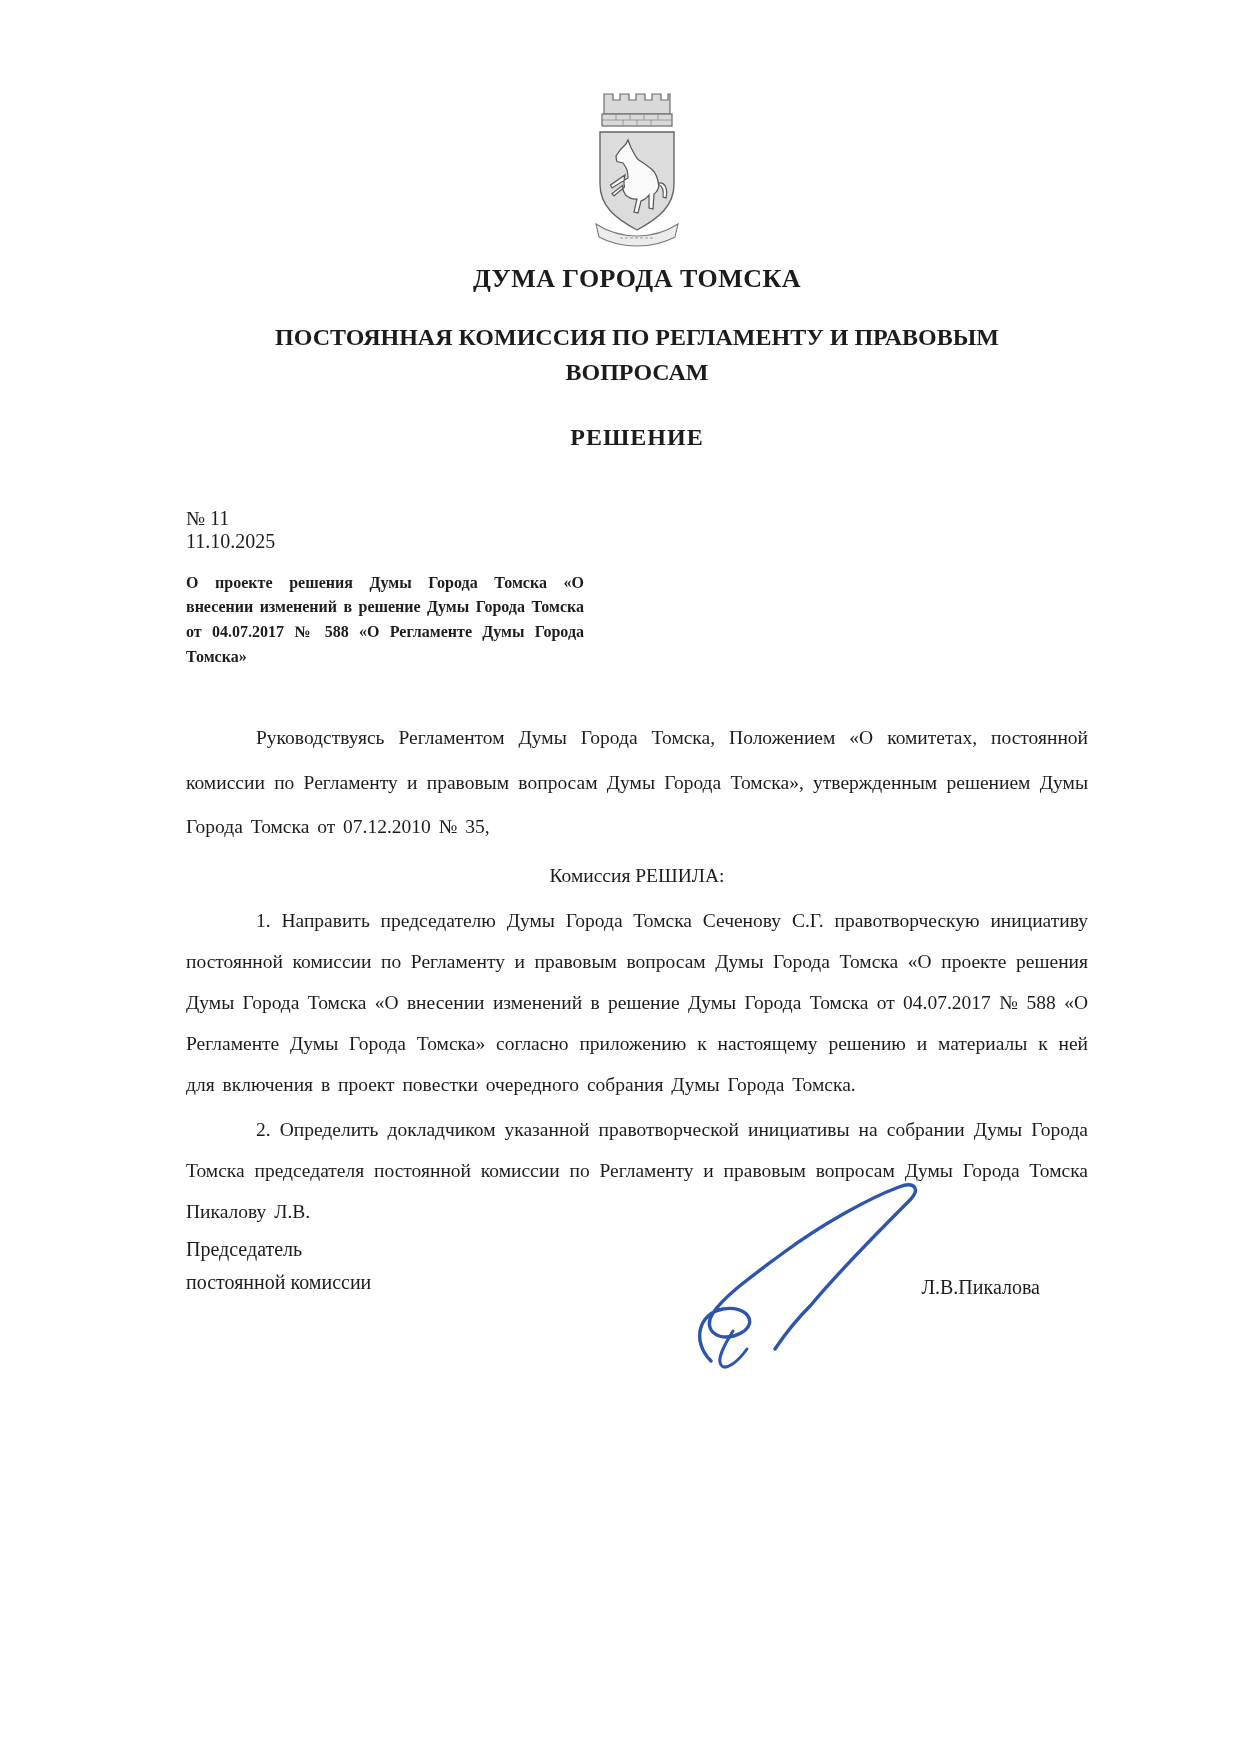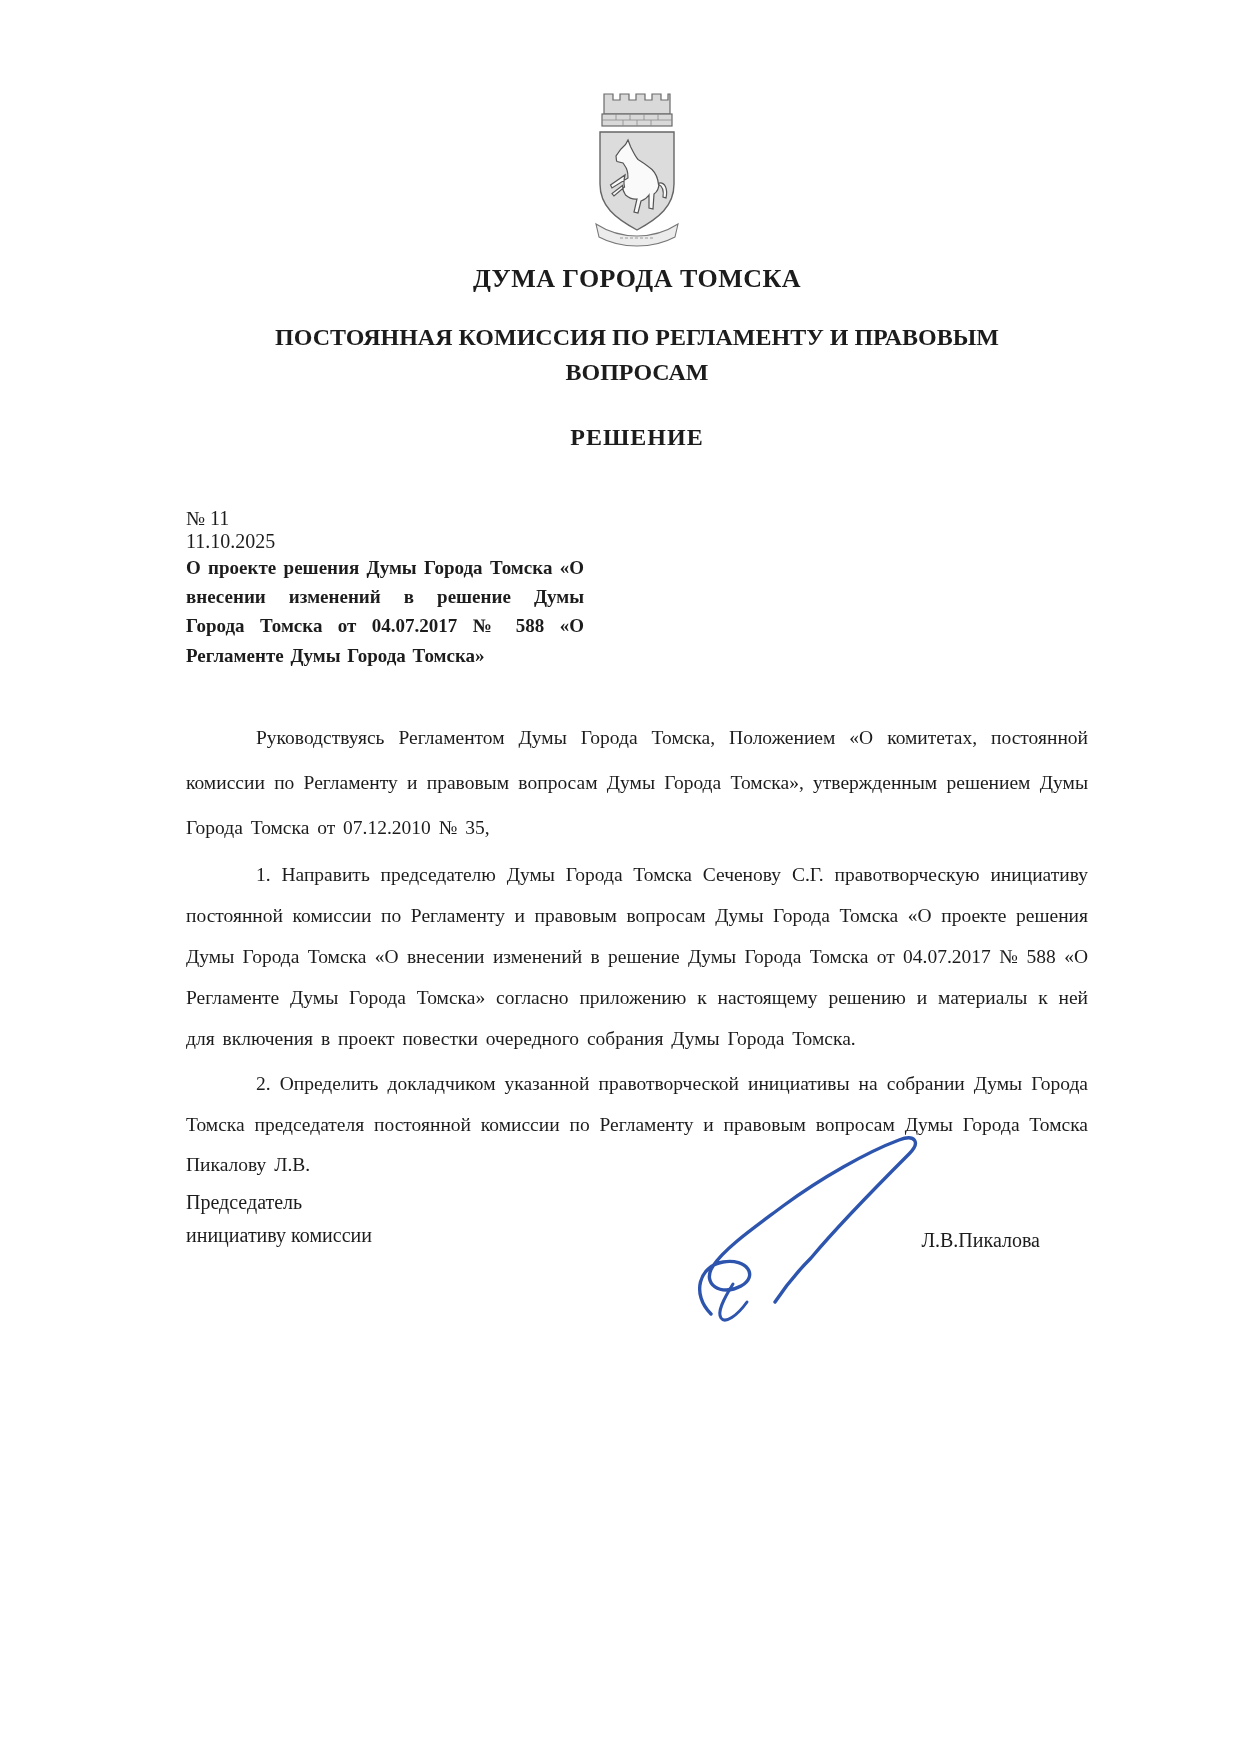--- a/index.html
+++ b/index.html
@@ -46,21 +46,22 @@
     margin-top: 56px;
     font-size: 20px;
   }
   .date-line {
     font-size: 20px;
     margin-top: 0px;
   }
 
   .subject {
     width: 398px;
-    font-size: 19px;
+    margin-top: 18px;
+    font-size: 16px;
     font-weight: bold;
     line-height: 1.55;
     text-align: justify;
     text-align-last: left;
     word-spacing: 2px;
   }
 
   .para {
     font-size: 19.5px;
     line-height: 2.1;
@@ -129,27 +130,28 @@
     <div class="org-name">ДУМА ГОРОДА ТОМСКА</div>
     <div class="commission-name">ПОСТОЯННАЯ КОМИССИЯ ПО РЕГЛАМЕНТУ И ПРАВОВЫМ ВОПРОСАМ</div>
     <div class="doc-type">РЕШЕНИЕ</div>
 
     <div class="number-line">№ 11</div>
     <div class="date-line">11.10.2025</div>
 
     <div class="subject">О проекте решения Думы Города Томска «О внесении изменений в решение Думы Города Томска от 04.07.2017 № 588 «О Регламенте Думы Города Томска»</div>
 
     <p class="para preamble">Руководствуясь Регламентом Думы Города Томска, Положением «О комитетах, постоянной комиссии по Регламенту и правовым вопросам Думы Города Томска», утвержденным решением Думы Города Томска от 07.12.2010 № 35,</p>
+    <p class="resolution-heading">Комиссия РЕШИЛА:</p>
     <p class="para item">1. Направить председателю Думы Города Томска Сеченову С.Г. правотворческую инициативу постоянной комиссии по Регламенту и правовым вопросам Думы Города Томска «О проекте решения Думы Города Томска «О внесении изменений в решение Думы Города Томска от 04.07.2017 № 588 «О Регламенте Думы Города Томска» согласно приложению к настоящему решению и материалы к ней для включения в проект повестки очередного собрания Думы Города Томска.</p>
     <p class="para item">2. Определить докладчиком указанной правотворческой инициативы на собрании Думы Города Томска председателя постоянной комиссии по Регламенту и правовым вопросам Думы Города Томска Пикалову Л.В.</p>
 
     <div class="sig-block">
       <div class="sig-position">
         <div>Председатель</div>
-        <div>инициативу комиссии</div>
+        <div>постоянной комиссии</div>
       </div>
 
       <div class="sig-ink">
         <svg width="280" height="205" viewBox="0 0 280 205">
           <path d="M40,180 C20,160 28,132 52,128 C76,124 88,142 70,152 C50,163 30,150 42,132 C54,114 80,96 112,72 C150,44 196,18 228,6 C244,0 250,8 238,20 C214,44 170,88 140,124 C124,140 112,156 104,168" fill="none" stroke="#2e55ae" stroke-width="3.4" stroke-linecap="round" stroke-linejoin="round"></path>
           <path d="M62,150 C52,166 46,178 50,184 C54,190 66,182 76,168" fill="none" stroke="#2e55ae" stroke-width="3" stroke-linecap="round"></path>
         </svg>
       </div>
 
       <div class="sig-name">Л.В.Пикалова</div>

